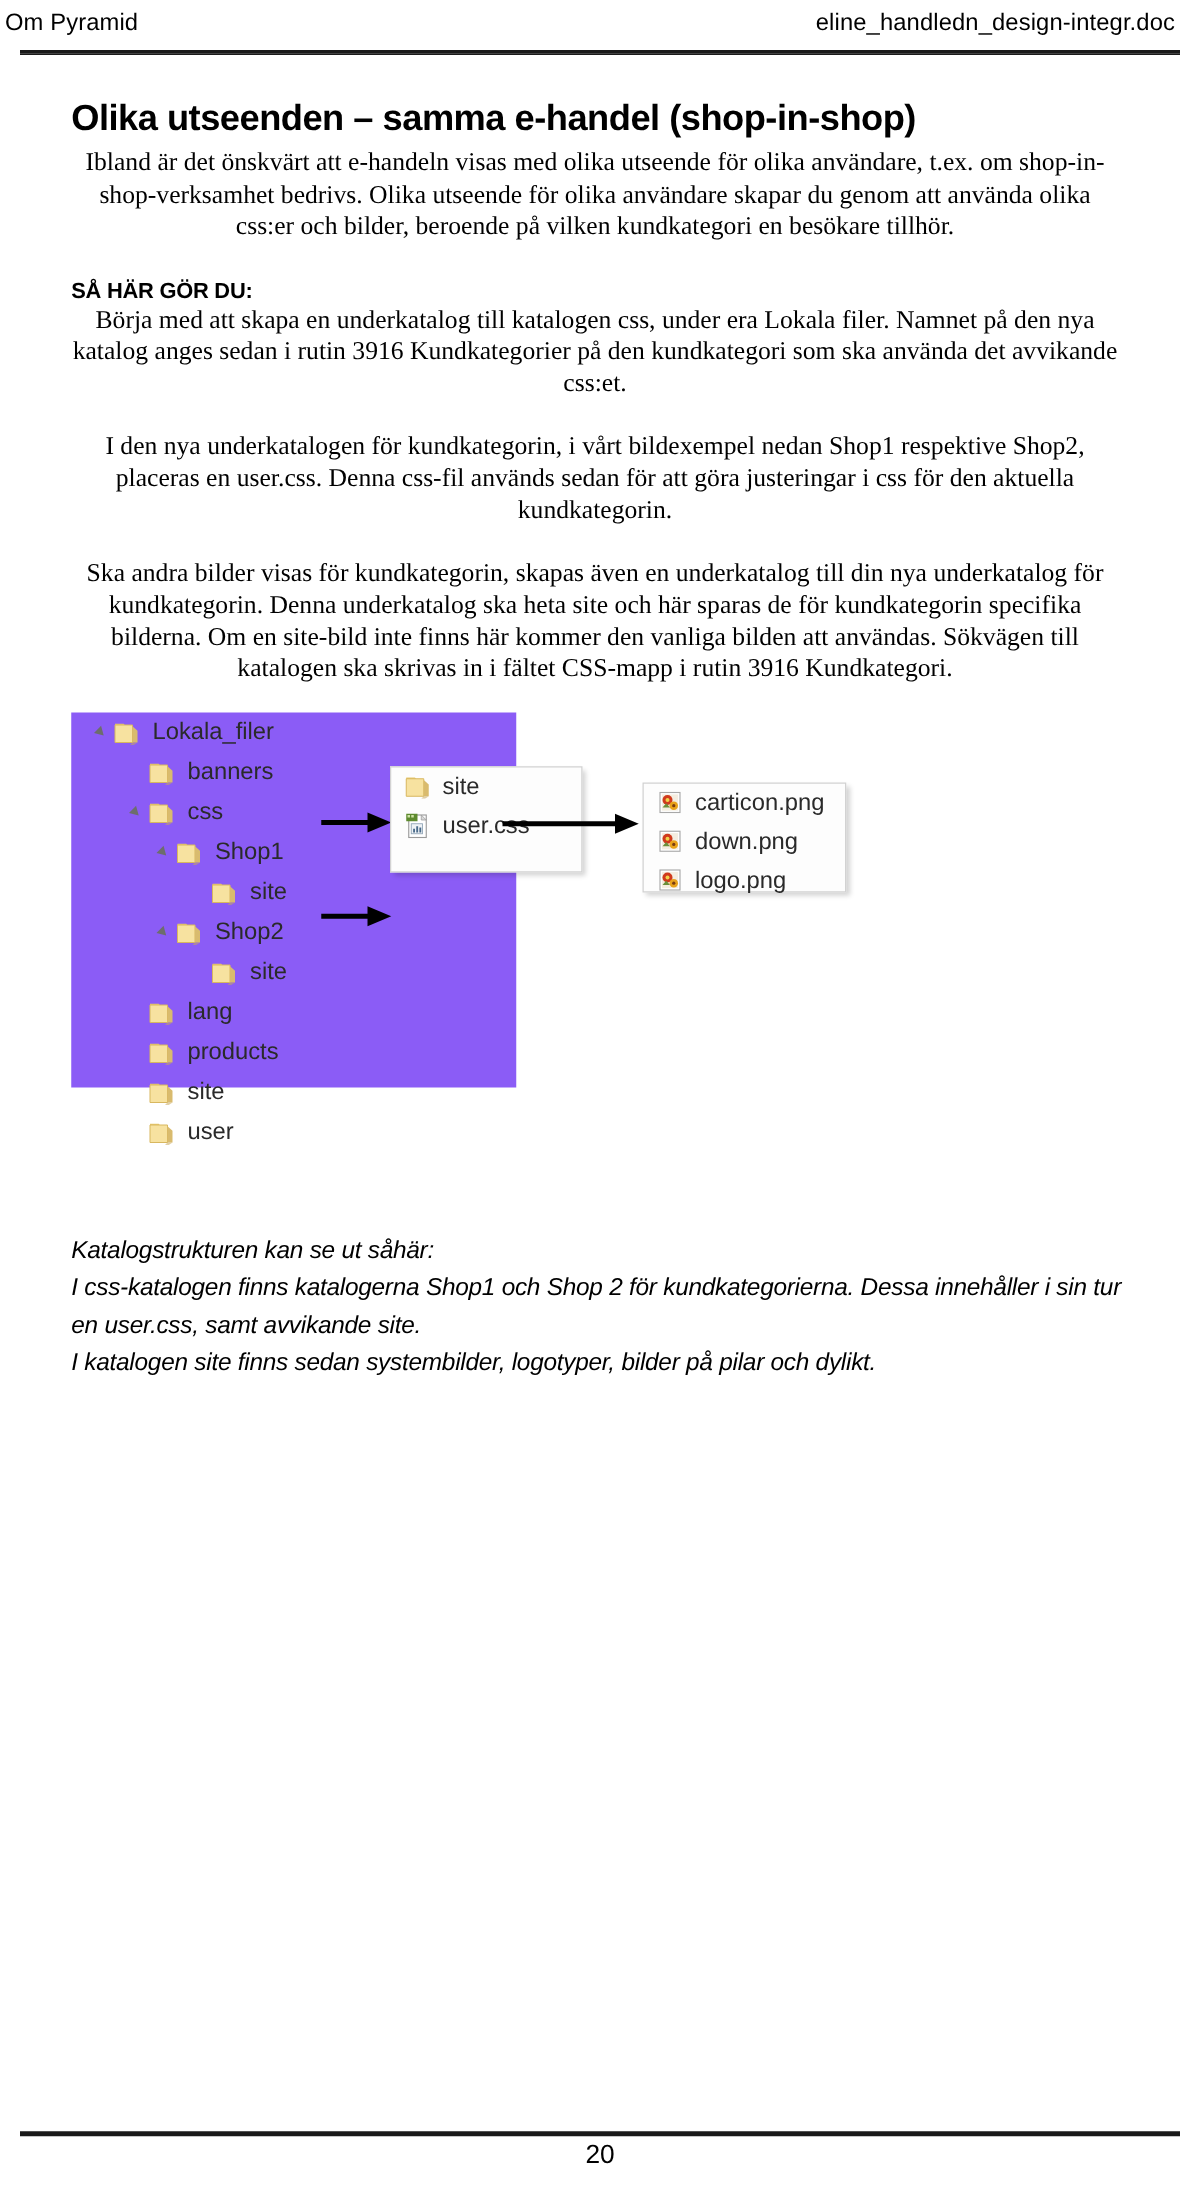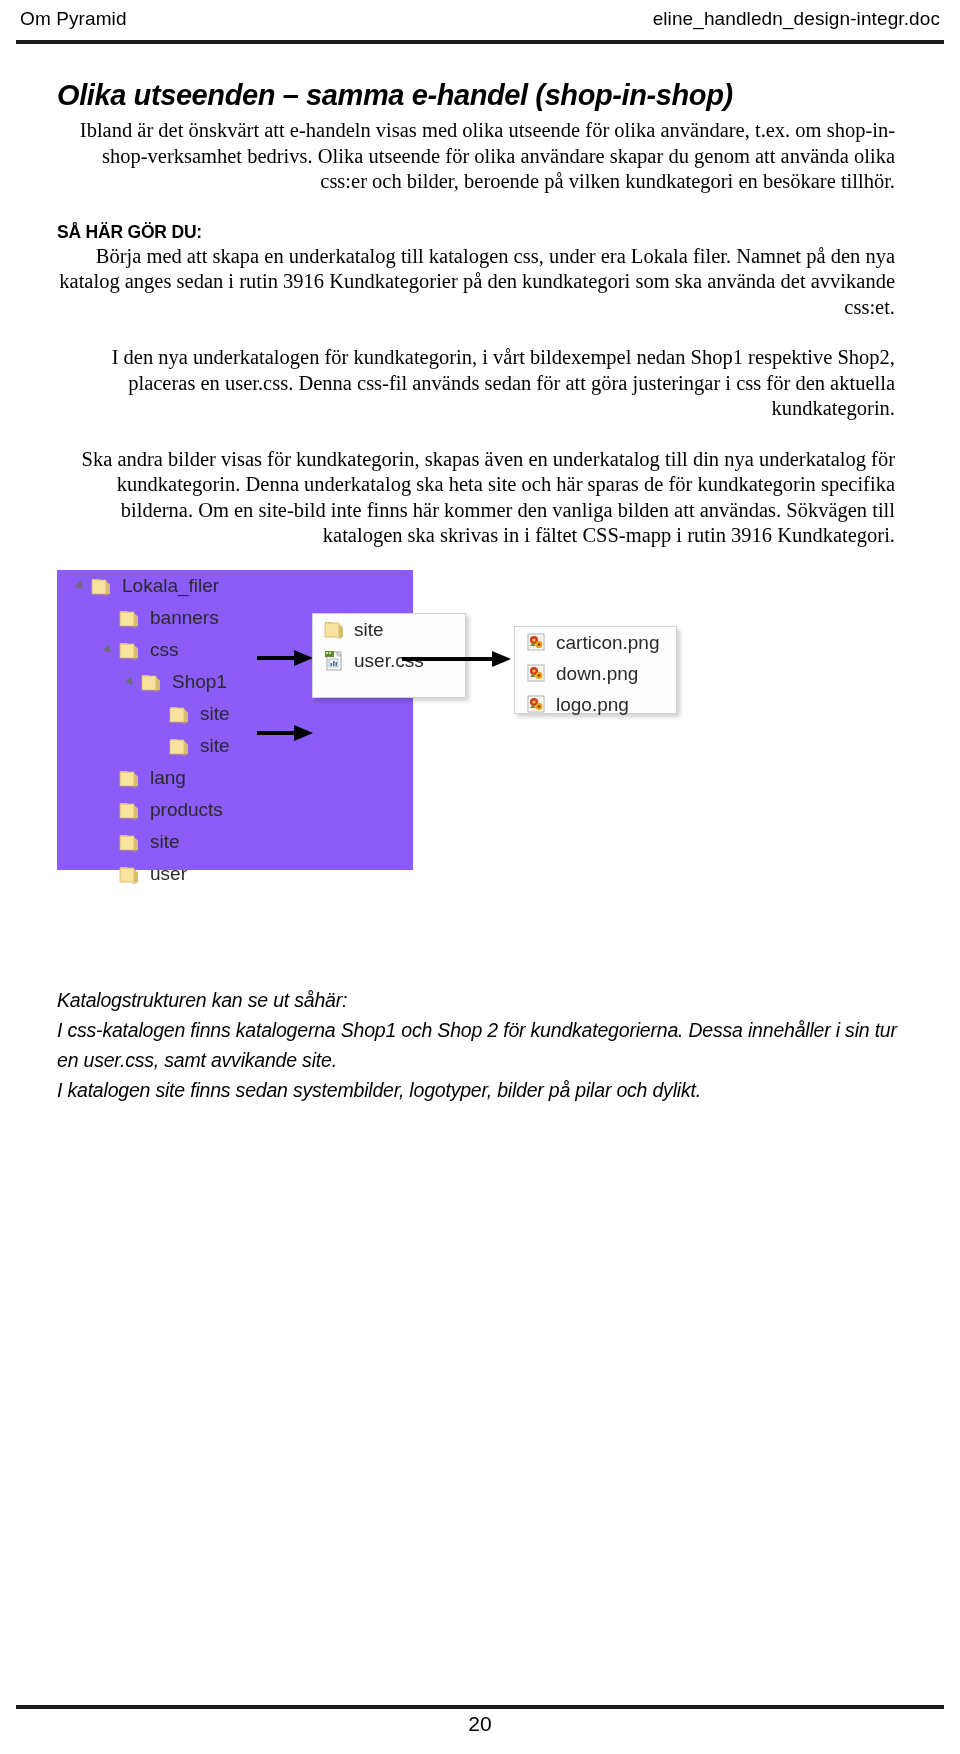--- a/index.html
+++ b/index.html
@@ -25,21 +25,21 @@
   
   .doc-header {
     position: absolute;
     top: 0;
     left: 0;
     width: 960px;
     height: 46px;
     display: flex;
     align-items: flex-start;
     justify-content: space-between;
-    padding: 8px 20px 0 20px;
+    padding: 8px 20px 0 4px;
     box-sizing: border-box;
     font-family: "Liberation Sans", sans-serif;
   }
   .doc-header .left-title {
     font-size: 19px;
     letter-spacing: 0.1px;
     color: #000;
   }
   .doc-header .right-title {
     font-size: 19px;
@@ -67,29 +67,28 @@
   }
 
   h1.section-title {
     font-family: "Liberation Sans", sans-serif;
     font-weight: bold;
     font-size: 29px;
     line-height: 34px;
     margin: 0 0 6px 0;
     letter-spacing: -0.4px;
     color: #000;
-    font-style: italic;
   }
 
   p.body-text {
     margin: 0;
     font-family: "Liberation Serif", serif;
     font-size: 20.5px;
     line-height: 25.5px;
-    text-align: right;
+    text-align: center;
     color: #000;
   }
 
   .gap-lg { height: 27px; }
   .gap-md { height: 25px; }
 
   h2.howto {
     font-family: "Liberation Sans", sans-serif;
     font-weight: bold;
     font-size: 17.5px;
@@ -360,20 +359,33 @@
             <span class="folder-icon">
               <svg width="22" height="20" viewBox="0 0 22 20">
                 <path d="M1 3 L8 3 L10 5.5 L1 5.5 Z" fill="#e8c96f"></path>
                 <path d="M1 4 L15 4 L15 18 L1 18 Z" fill="#f7e2a0"></path>
                 <path d="M1 4 L15 4 L15 18 L1 18 Z" fill="none" stroke="#d8b75f" stroke-width="0.8"></path>
                 <path d="M15 5 L19 8.5 L19 18 L15 18 Z" fill="#d9bb6e"></path>
                 <path d="M15 18 L19 18 L16 20 L13 20 Z" fill="#c9a85c" opacity="0.55"></path>
               </svg>
             </span>
             <span class="tree-label">site</span>
+          </div>
+          <div class="tree-row indent-2">
+            <span class="tw-arrow has"></span>
+            <span class="folder-icon">
+              <svg width="22" height="20" viewBox="0 0 22 20">
+                <path d="M1 3 L8 3 L10 5.5 L1 5.5 Z" fill="#e8c96f"></path>
+                <path d="M1 4 L15 4 L15 18 L1 18 Z" fill="#f7e2a0"></path>
+                <path d="M1 4 L15 4 L15 18 L1 18 Z" fill="none" stroke="#d8b75f" stroke-width="0.8"></path>
+                <path d="M15 5 L19 8.5 L19 18 L15 18 Z" fill="#d9bb6e"></path>
+                <path d="M15 18 L19 18 L16 20 L13 20 Z" fill="#c9a85c" opacity="0.55"></path>
+              </svg>
+            </span>
+            <span class="tree-label">Shop2</span>
           </div>
           <div class="tree-row indent-3">
             <span class="tw-arrow"></span>
             <span class="folder-icon">
               <svg width="22" height="20" viewBox="0 0 22 20">
                 <path d="M1 3 L8 3 L10 5.5 L1 5.5 Z" fill="#e8c96f"></path>
                 <path d="M1 4 L15 4 L15 18 L1 18 Z" fill="#f7e2a0"></path>
                 <path d="M1 4 L15 4 L15 18 L1 18 Z" fill="none" stroke="#d8b75f" stroke-width="0.8"></path>
                 <path d="M15 5 L19 8.5 L19 18 L15 18 Z" fill="#d9bb6e"></path>
                 <path d="M15 18 L19 18 L16 20 L13 20 Z" fill="#c9a85c" opacity="0.55"></path>

